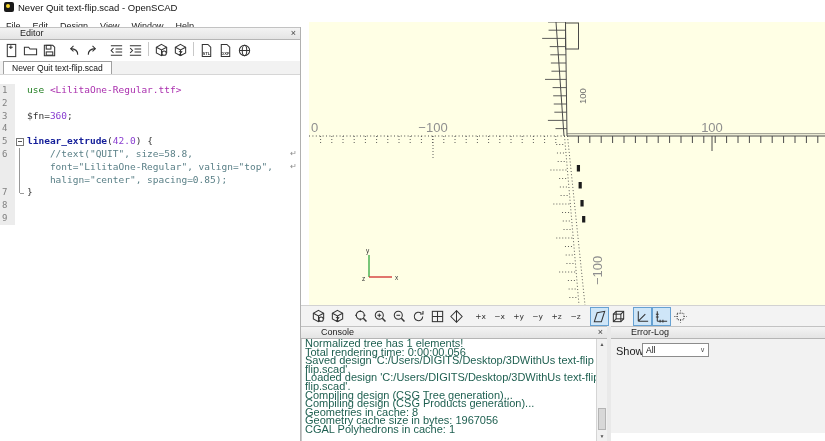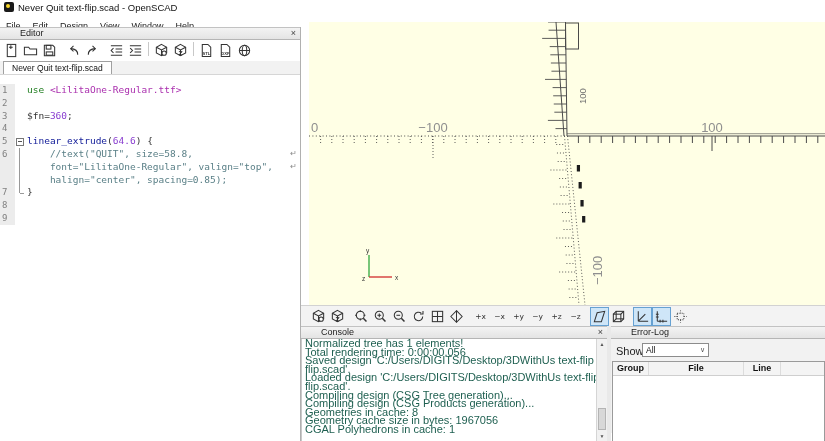--- a/index.html
+++ b/index.html
@@ -33,21 +33,21 @@
   .crow{display:flex;height:12.8px;line-height:12.8px;position:relative}
   .ln{width:13px;background:#ececec;color:#808080;font-size:9px;padding-left:2px;flex:none}
   .fold{width:9px;flex:none;position:relative}
   .fbox{position:absolute;left:1px;top:3px;width:6px;height:6px;border:1px solid #777;background:#fff}
   .fbox::after{content:"";position:absolute;left:1px;right:1px;top:2px;border-top:1px solid #555}
   .fline{position:absolute;left:4px;top:0;bottom:0;border-left:1px solid #999}
   .fclose-v{position:absolute;left:4px;top:0;height:7px;border-left:1px solid #999}
   .fclose-h{position:absolute;left:5px;top:7px;width:4px;border-top:1px solid #999}
   .ctext{white-space:pre;font-size:9.5px;padding-left:3px}
   .seg-u{color:#1f7d1f}.seg-s{color:#aa2fae}.seg-n{color:#8a3fd0}
-  .seg-m{color:#16209a;font-weight:normal}.seg-c{color:#597f86}.seg-p{color:#333}
+  .seg-m{color:#16209a;font-weight:bold}.seg-c{color:#597f86}.seg-p{color:#333}
   .wrapmark{position:absolute;right:3px;top:0;font-size:8px;color:#8a8a8a;font-family:"DejaVu Sans",sans-serif}
   
   #viewport{position:absolute;left:309px;top:22px;width:516px;height:283px;background:#ffffe5}
   #viewport svg{display:block}
   
   #view-toolbar{position:absolute;left:301px;top:305px;width:524px;height:20px;background:#f3f3f3;
                 border-top:1px solid #d2d2d2;padding-left:8px;white-space:nowrap}
   #view-toolbar .tbtn{margin-top:1px}
   
   #console-panel{position:absolute;left:301px;top:326px;width:306px;height:115px;background:#fff}
@@ -196,21 +196,21 @@
       <div class="crow">
         <span class="ln">4</span>
         <span class="fold"></span>
         <span class="ctext"></span>
       </div>
       <div class="crow">
         <span class="ln">5</span>
         <span class="fold">
           <span class="fbox"></span>
         </span>
-        <span class="ctext"><span class="seg-m">linear_extrude</span><span class="seg-p">(</span><span class="seg-n">64.6</span><span class="seg-p">) {</span></span>
+        <span class="ctext"><span class="seg-m">linear_extrude</span><span class="seg-p">(</span><span class="seg-n">42.0</span><span class="seg-p">) {</span></span>
       </div>
       <div class="crow">
         <span class="ln">6</span>
         <span class="fold">
           <span class="fline"></span>
         </span>
         <span class="ctext"><span class="seg-c">    //text("QUIT", size=58.8,</span></span>
         <span class="wrapmark">↵</span>
       </div>
       <div class="crow">
@@ -509,21 +509,13 @@
   <div class="dock-header">
     <span>Error-Log</span>
   </div>
   <div id="show-row">
     <span id="show-label">Show</span>
     <div id="filter-combo">
       <span>All</span>
       <span id="filter-chevron">∨</span>
     </div>
   </div>
-  <div id="error-table">
-    <div id="error-table-header">
-        <div class="th">Group</div>
-        <div class="th">File</div>
-        <div class="th">Line</div>
-        <div class="th"></div>
-      </div>
-  </div>
 </div>
 
 </body></html>

